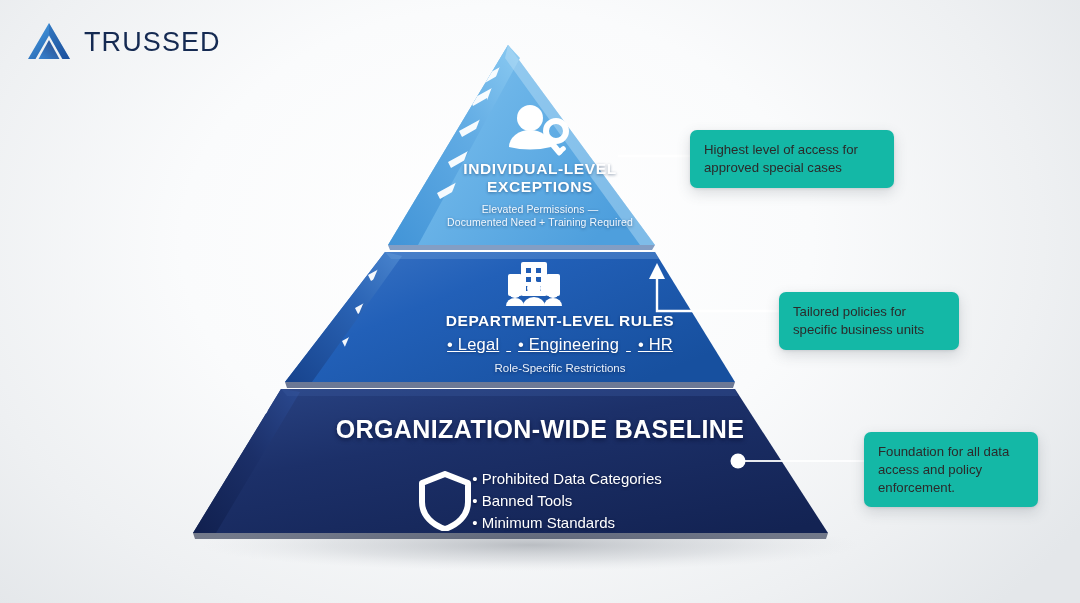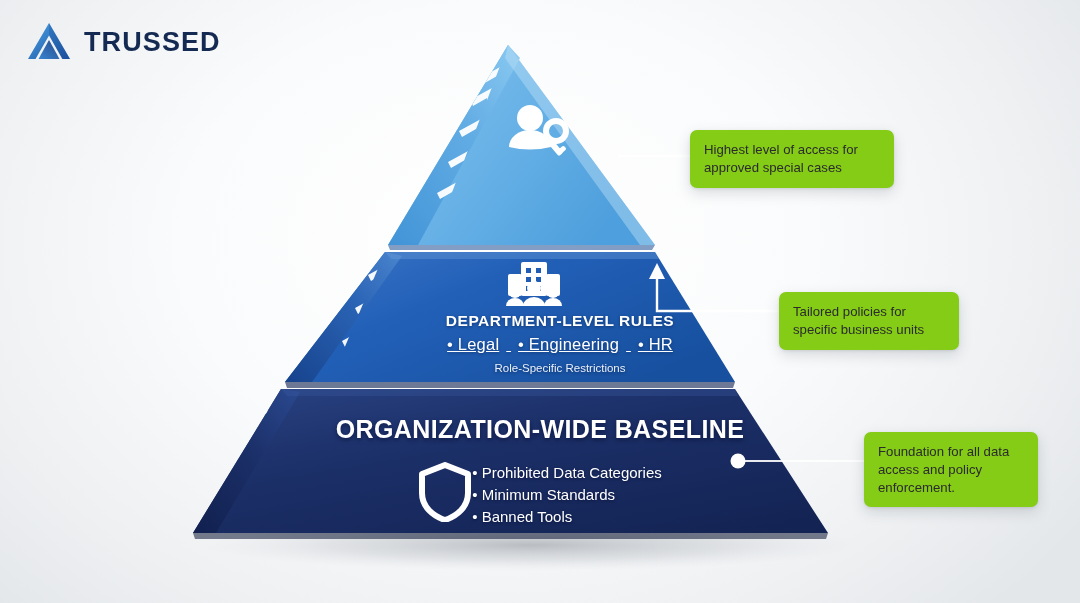--- a/index.html
+++ b/index.html
@@ -8,21 +8,21 @@
     font-family:"Liberation Sans", sans-serif;
     background:
       radial-gradient(ellipse 700px 520px at 46% 40%, #ffffff 0%, #fafbfc 45%, #eef0f2 78%, #e4e7ea 100%);
   }
   .stage{position:absolute;inset:0;}
 
   
   .logo{position:absolute;left:26px;top:20px;display:flex;align-items:center;gap:12px;}
   .logo-mark{width:46px;height:44px;display:block;}
   .logo-word{
-    font-size:27px;font-weight:bold;letter-spacing:1.1px;color:#152a52;
+    font-size:27px;font-weight:normal;letter-spacing:1.1px;color:#152a52;
     line-height:1;white-space:nowrap;
   }
 
   
   .pyramid{position:absolute;left:0;top:0;width:1080px;height:603px;}
 
   
   .tier-text{position:absolute;text-align:center;color:#fff;pointer-events:none;}
   .t1{left:404px;top:160px;width:272px;}
   .t1 .title{font-size:15.5px;font-weight:bold;letter-spacing:.6px;line-height:1.18;
@@ -35,28 +35,28 @@
              text-shadow:0 1px 3px rgba(5,25,65,.5);}
   .t2 .bullets{margin-top:5px;font-size:16.5px;letter-spacing:.2px;
                text-shadow:0 1px 3px rgba(5,25,65,.5);text-decoration:underline;}
   .t2 .bullets span{margin:0 7px;white-space:nowrap;}
   .t2 .sub{margin-top:8px;font-size:11.5px;color:#e9f0fb;
            text-shadow:0 1px 3px rgba(5,25,65,.55);}
 
   .t3{left:300px;top:415px;width:480px;}
   .t3 .title{font-size:25px;font-weight:bold;letter-spacing:.4px;
              text-shadow:0 2px 4px rgba(0,10,40,.55);}
-  .t3 .row{margin-top:18px;display:flex;align-items:flex-start;justify-content:center;}
+  .t3 .row{margin-top:24px;display:flex;align-items:center;justify-content:center;}
   .t3 .shield{flex:0 0 auto;}
   .t3 .list{text-align:left;font-size:15px;line-height:1.45;
             text-shadow:0 1px 3px rgba(0,10,40,.55);}
 
   
   .callout{
-    position:absolute;background:#84cc16;border-radius:7px;
+    position:absolute;background:#14b8a6;border-radius:7px;
     padding:11px 14px;color:#2b2b2b;font-size:13.2px;line-height:1.35;
     box-shadow:0 5px 14px rgba(60,70,85,.18), 0 1px 3px rgba(60,70,85,.12);
   }
   .c1{left:690px;top:130px;width:176px;}
   .c2{left:779px;top:292px;width:152px;}
   .c3{left:864px;top:432px;width:146px;}
 </style>
 </head>
 <body>
 
@@ -215,41 +215,51 @@
       <path d="M779 311 L657 311 L657 275" stroke-width="2.4"></path>
       <path d="M657 263 l8 16 l-16 0 Z" fill="#ffffff" stroke="none"></path>
     </g>
 
     <g>
       <line x1="738" y1="461" x2="866" y2="461" stroke="#ffffff" stroke-width="2.2" opacity="0.9"></line>
       <circle cx="738" cy="461" r="7.5" fill="#ffffff"></circle>
     </g>
   </svg>
 
+  <div class="tier-text t1">
+    <div class="title">
+      <span>INDIVIDUAL-LEVEL</span><br>
+      <span>EXCEPTIONS</span>
+    </div>
+    <div class="sub">
+      <span>Elevated Permissions —</span><br>
+      <span>Documented Need + Training Required</span>
+    </div>
+  </div>
 
   <div class="tier-text t2">
     <div class="title">DEPARTMENT-LEVEL RULES</div>
     <div class="bullets">
       <span>• Legal</span>
       <span>• Engineering</span>
       <span>• HR</span>
     </div>
     <div class="sub">Role-Specific Restrictions</div>
   </div>
 
   <div class="tier-text t3">
     <div class="title">ORGANIZATION-WIDE BASELINE</div>
     <div class="row">
       <svg class="shield" width="54" height="60" viewBox="0 0 54 60">
         <path d="M27 3 L50 12 V31 C50 45 39 54 27 58 C15 54 4 45 4 31 V12 Z" fill="none" stroke="#ffffff" stroke-width="6" stroke-linejoin="round"></path>
       </svg>
       <div class="list">
         <div>• Prohibited Data Categories</div>
+        <div>• Banned Tools</div>
         <div>• Minimum Standards</div>
-        <div>• Banned Tools</div>
       </div>
     </div>
   </div>
 
   <div class="callout c1">
     <span>Highest level of access for</span>
     <span>approved special cases</span>
   </div>
 
   <div class="callout c3">

